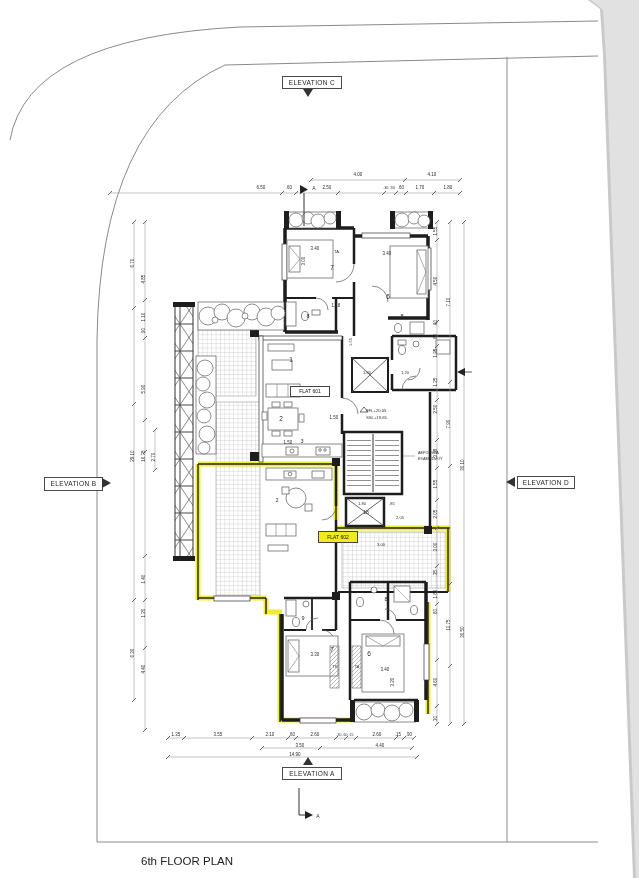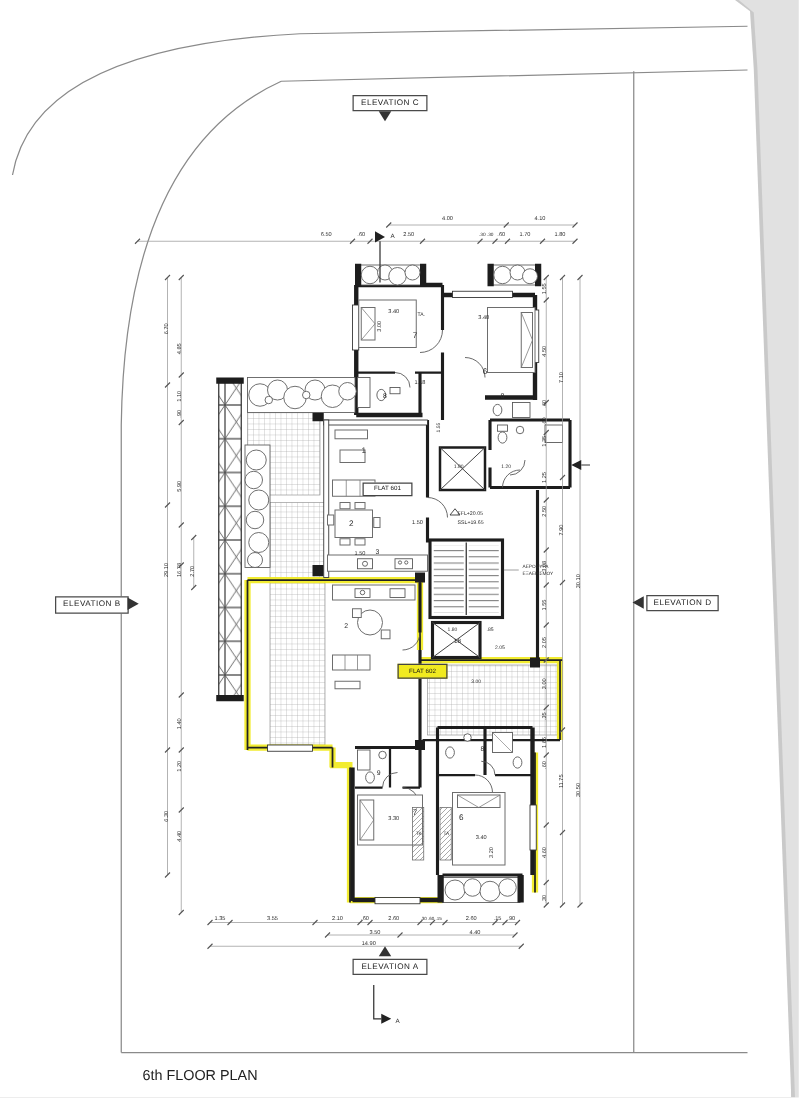--- a/index.html
+++ b/index.html
@@ -21,21 +21,21 @@
     position:absolute;border:1px solid #4a4a4a;background:#fff;color:#222;
     font-size:6.5px;letter-spacing:.4px;text-align:center;z-index:5;
   }
   .arr{position:absolute;width:0;height:0;z-index:5}
   .flatlbl{
     position:absolute;border:0.5px solid #444;color:#111;font-size:5px;
     text-align:center;z-index:4;background:#fff;
   }
   #flat-602-label{background:var(--hl,#f1ea1f)}
   #plan-title{
-    position:absolute;left:114px;top:855px;font-size:11.5px;color:#222;z-index:5;
+    position:absolute;left:141px;top:855px;font-size:11.5px;color:#222;z-index:5;
   }
   .wall{stroke:#1d1d1d;fill:none}
   .bnd{stroke:#8a8a8a;fill:none;stroke-width:1}
   .dim{stroke:#9a9a9a;fill:none;stroke-width:.6}
   .tick{stroke:#555;fill:none;stroke-width:.9}
   .furn{stroke:#6d6d6d;fill:#fff;stroke-width:.8}
   .fixt{stroke:#555;fill:#fff;stroke-width:.7}
   .plant{stroke:#5c5c5c;fill:#fff;stroke-width:.7}
   .yellow{stroke:var(--hl,#f1ea1f);fill:none;stroke-width:5;opacity:.92}
   .ydark{stroke:#222;fill:none;stroke-width:1.4}

